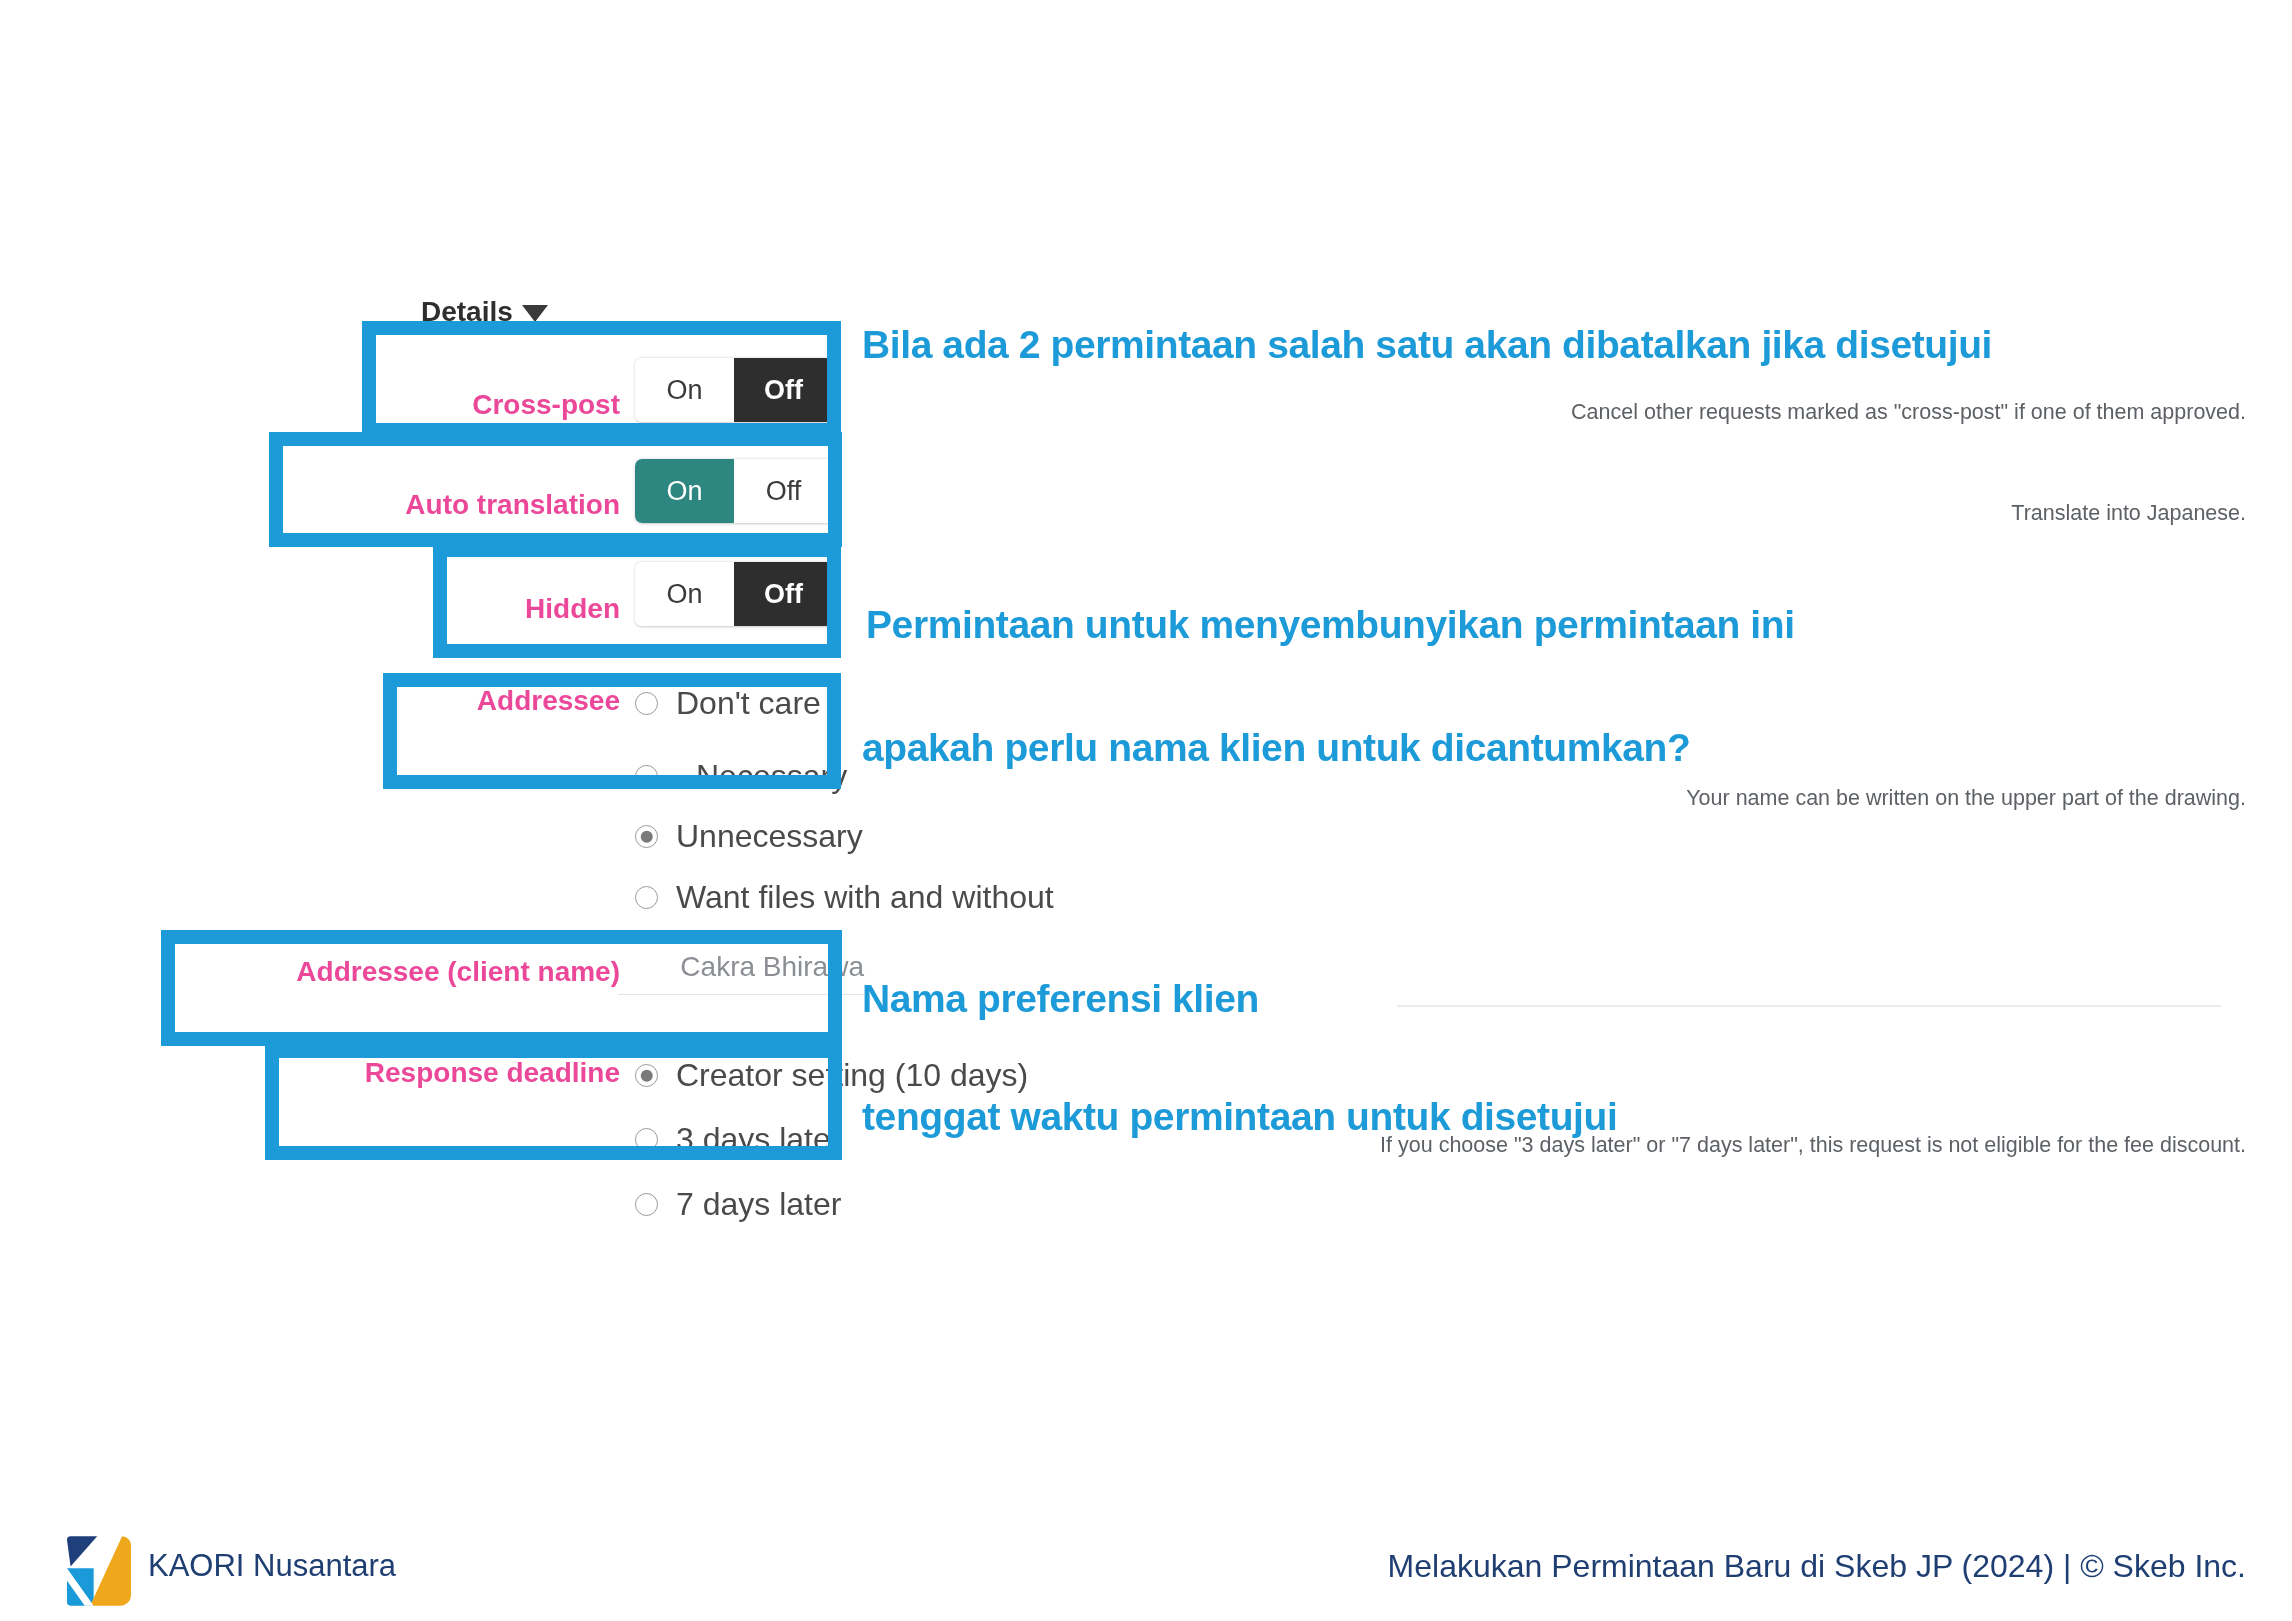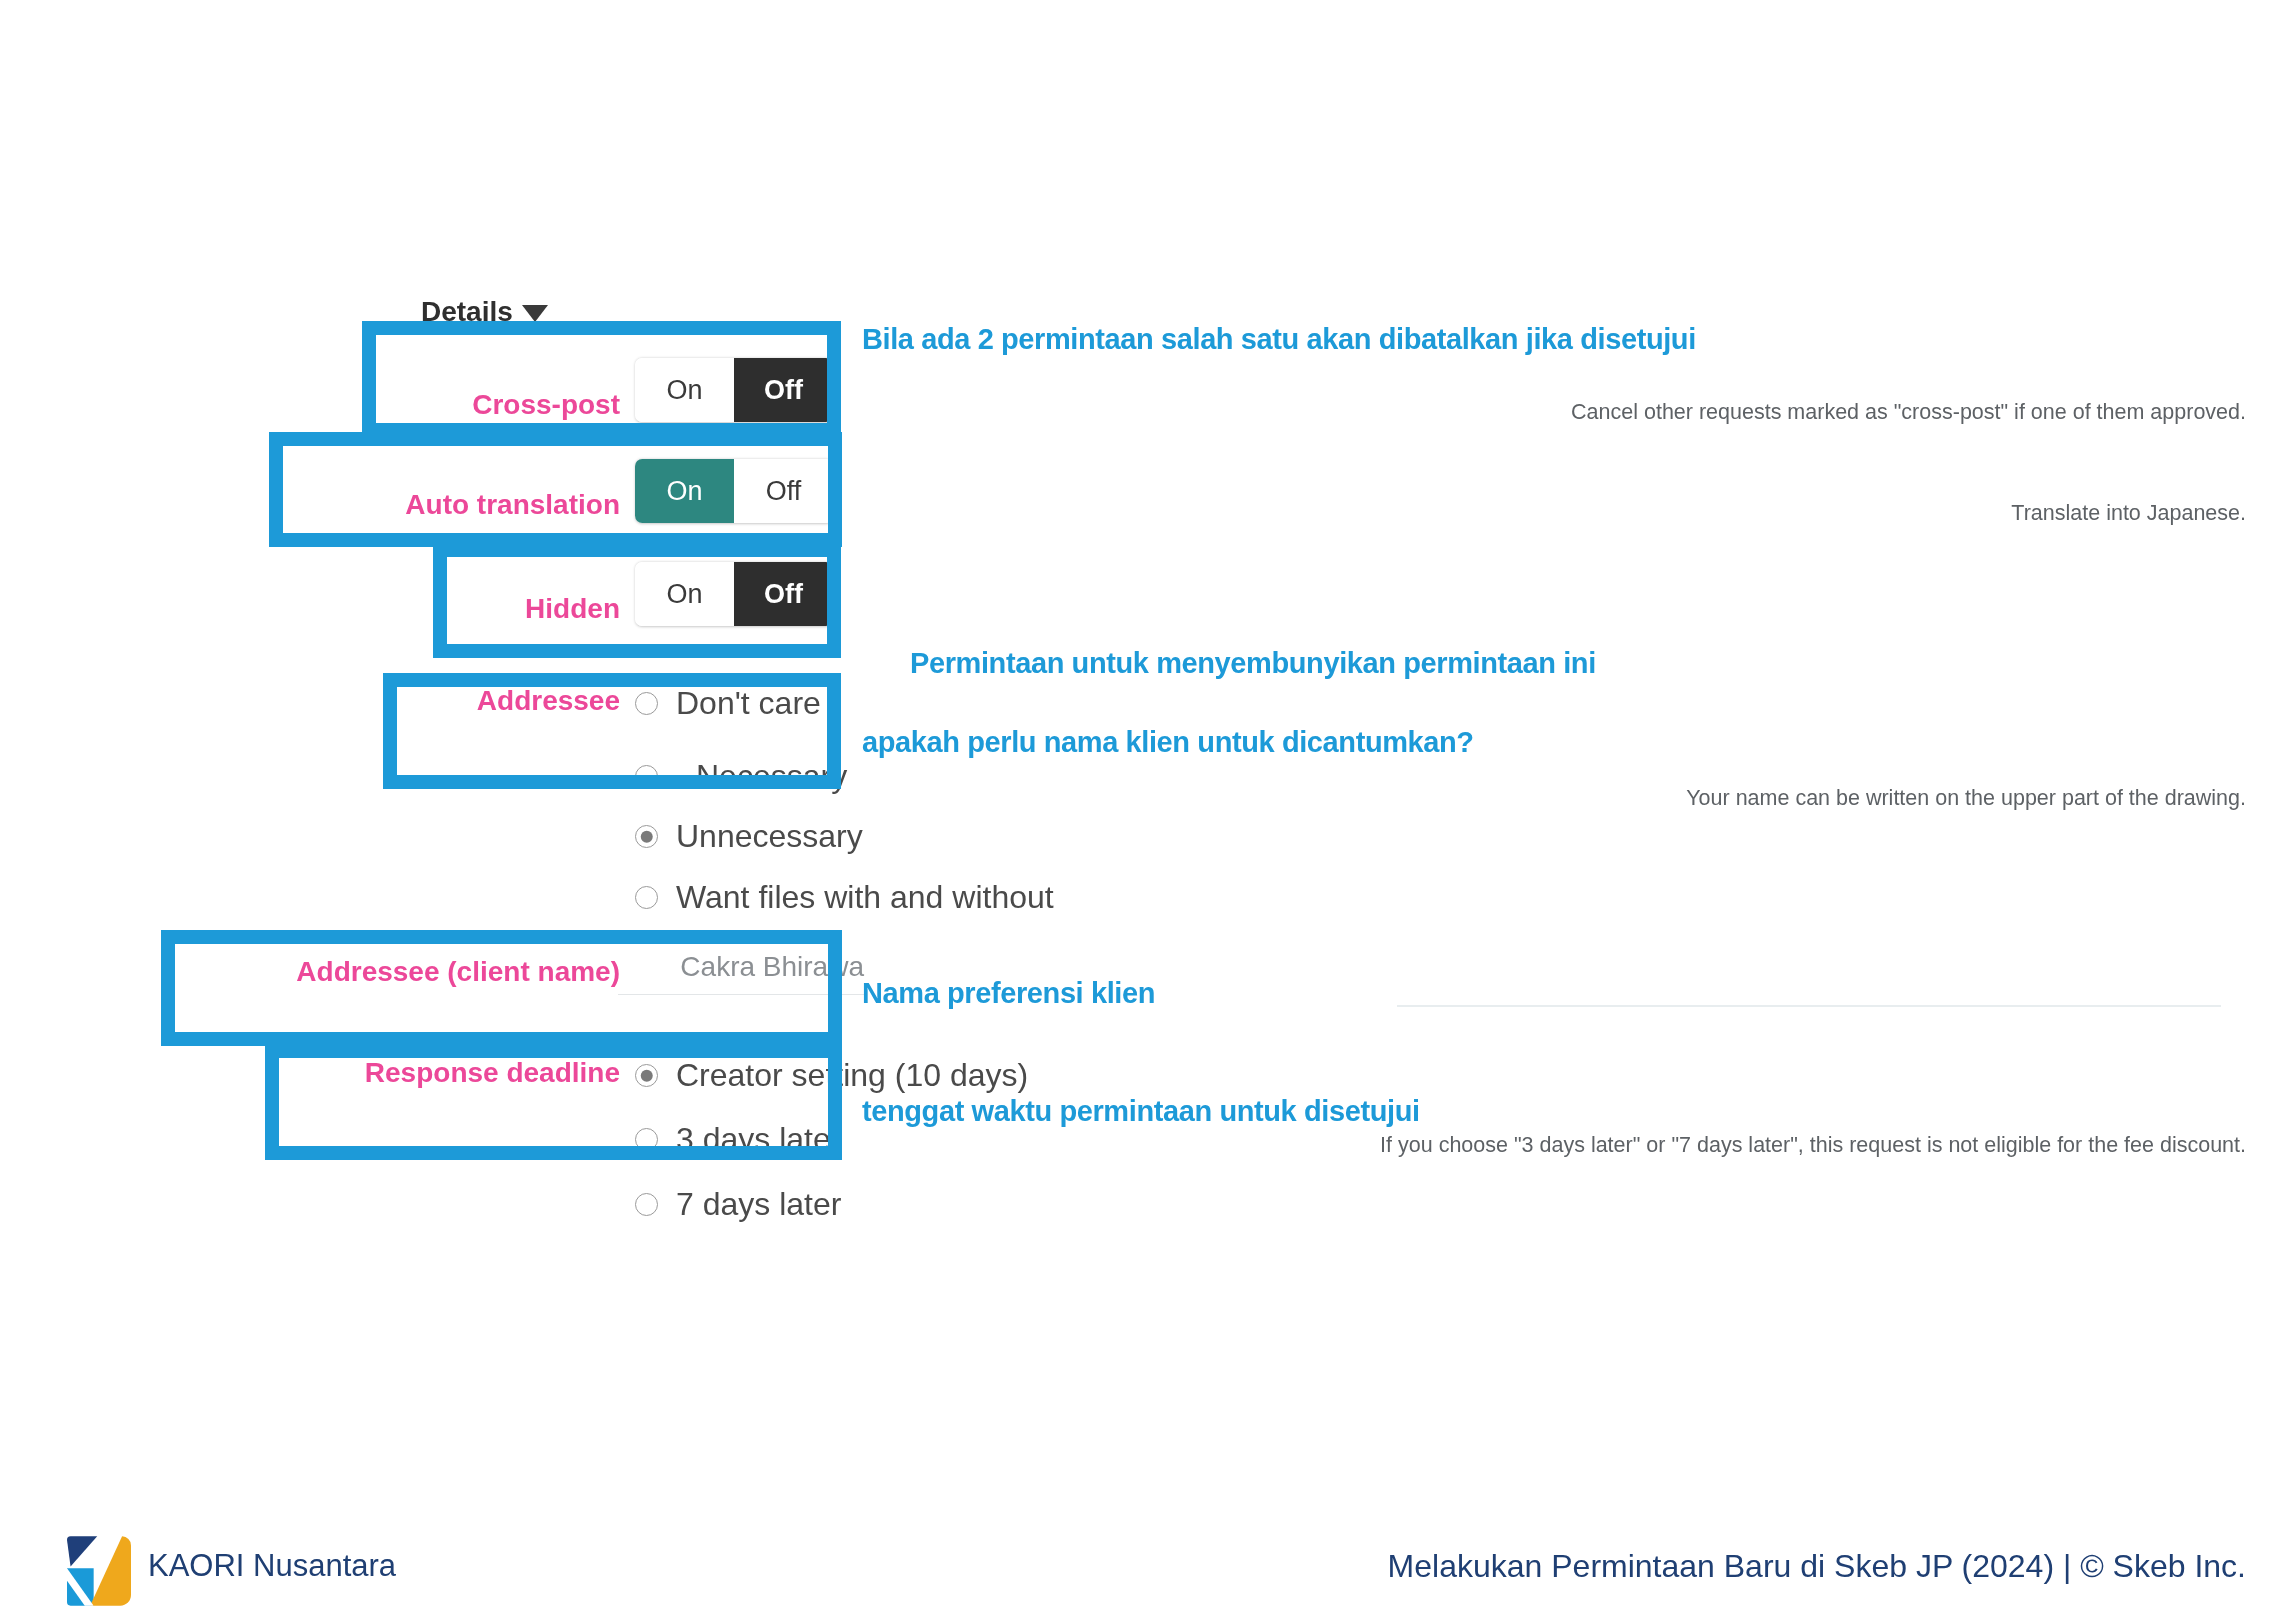--- a/index.html
+++ b/index.html
@@ -146,21 +146,21 @@
     position: absolute;
     border: 14.3px solid #1d9ad8;
     box-sizing: border-box;
     background: transparent;
   }
   .anno-text {
     position: absolute;
     color: #1d9ad8;
     font-family: "Liberation Sans", sans-serif;
     font-weight: bold;
-    font-size: 29px;
+    font-size: 39px;
     line-height: 1.18;
     letter-spacing: -0.4px;
   }
 
   
   .footer-logo {
     position: absolute;
     left: 67px;
     top: 1536px;
     width: 64px;
@@ -255,21 +255,21 @@
   <div class="help" style="right:47px; top:1133px;">If you choose "3 days later" or "7 days later", this request is not eligible for the fee discount.</div>
 
   <div class="anno-box" style="left:362px;  top:321px;  width:479px; height:116px;"></div>
   <div class="anno-box" style="left:269px;  top:432px;  width:573px; height:115px;"></div>
   <div class="anno-box" style="left:433px;  top:543px;  width:408px; height:115px;"></div>
   <div class="anno-box" style="left:383px;  top:673px;  width:458px; height:116px;"></div>
   <div class="anno-box" style="left:161px;  top:930px; width:681px; height:116px;"></div>
   <div class="anno-box" style="left:265px;  top:1044px; width:577px; height:116px;"></div>
 
   <div class="anno-text" style="left:862px; top:322px; width:1325px;">Bila ada 2 permintaan salah satu akan dibatalkan jika disetujui</div>
-  <div class="anno-text" style="left:910px; top:602px; width:1254px;margin-top:44px;">Permintaan untuk menyembunyikan permintaan ini</div>
+  <div class="anno-text" style="left:866px; top:602px; width:1254px;">Permintaan untuk menyembunyikan permintaan ini</div>
   <div class="anno-text" style="left:862px; top:725px; width:1164px;">apakah perlu nama klien untuk dicantumkan?</div>
   <div class="anno-text" style="left:862px; top:976px; width:806px;">Nama preferensi klien</div>
   <div class="anno-text" style="left:862px; top:1094px; width:1164px;">tenggat waktu permintaan untuk disetujui</div>
 
   <svg class="footer-logo" viewBox="0 0 72 78">
     <path d="M0 4 A4 4 0 0 1 4 0 L34 0 L4 34 Z" fill="#1f3f7a"></path>
     <path d="M0 36 L30 36 L30 78 L4 78 A4 4 0 0 1 0 74 Z" fill="#1a9ad8"></path>
     <path d="M62 0 A10 10 0 0 1 72 10 L72 66 A12 12 0 0 1 60 78 L26 78 L62 0 Z" fill="#efa81c"></path>
     <path d="M0 36 L30 78 L20 78 L0 50 Z" fill="#ffffff"></path>
   </svg>

